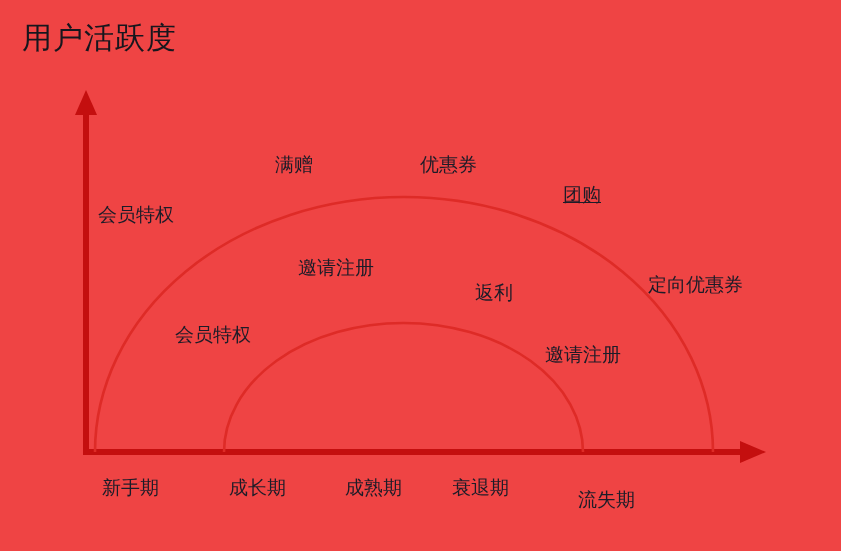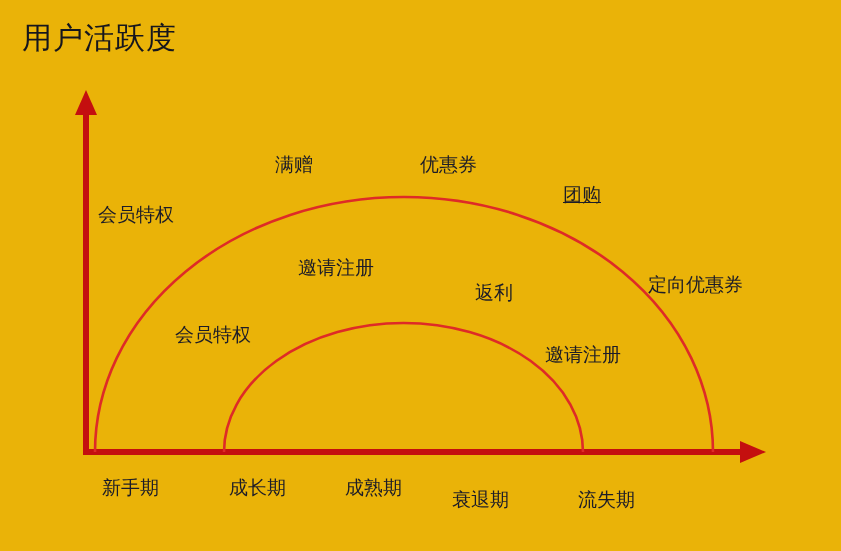--- a/index.html
+++ b/index.html
@@ -12,21 +12,21 @@
     width: 841px;
     height: 551px;
     font-family: "Liberation Sans", "DejaVu Sans", sans-serif;
     overflow: hidden;
     position: relative;
   }
   #stage {
     position: relative;
     width: 841px;
     height: 551px;
-    background: #eab308;
+    background: #ef4444;
   }
   #chart-svg {
     position: absolute;
     left: 0;
     top: 0;
     width: 841px;
     height: 551px;
   }
   .lbl {
     position: absolute;
@@ -94,17 +94,17 @@
   <div class="lbl stage-label" style="left:175px; top:325px;">会员特权</div>
 
   <div class="lbl stage-label" style="left:545px; top:345px;">邀请注册</div>
 
   <div class="lbl axis-label" style="left:102px; top:478px;">新手期</div>
 
   <div class="lbl axis-label" style="left:229px; top:478px;">成长期</div>
 
   <div class="lbl axis-label" style="left:337px; top:478px;margin-left:8px;">成熟期</div>
 
-  <div class="lbl axis-label" style="left:452px; top:490px;">衰退期</div>
+  <div class="lbl axis-label" style="left:452px; top:478px;">衰退期</div>
 
   <div class="lbl axis-label" style="left:578px; top:478px;margin-top:12px;">流失期</div>
 
 </div>
 
 </body></html>

